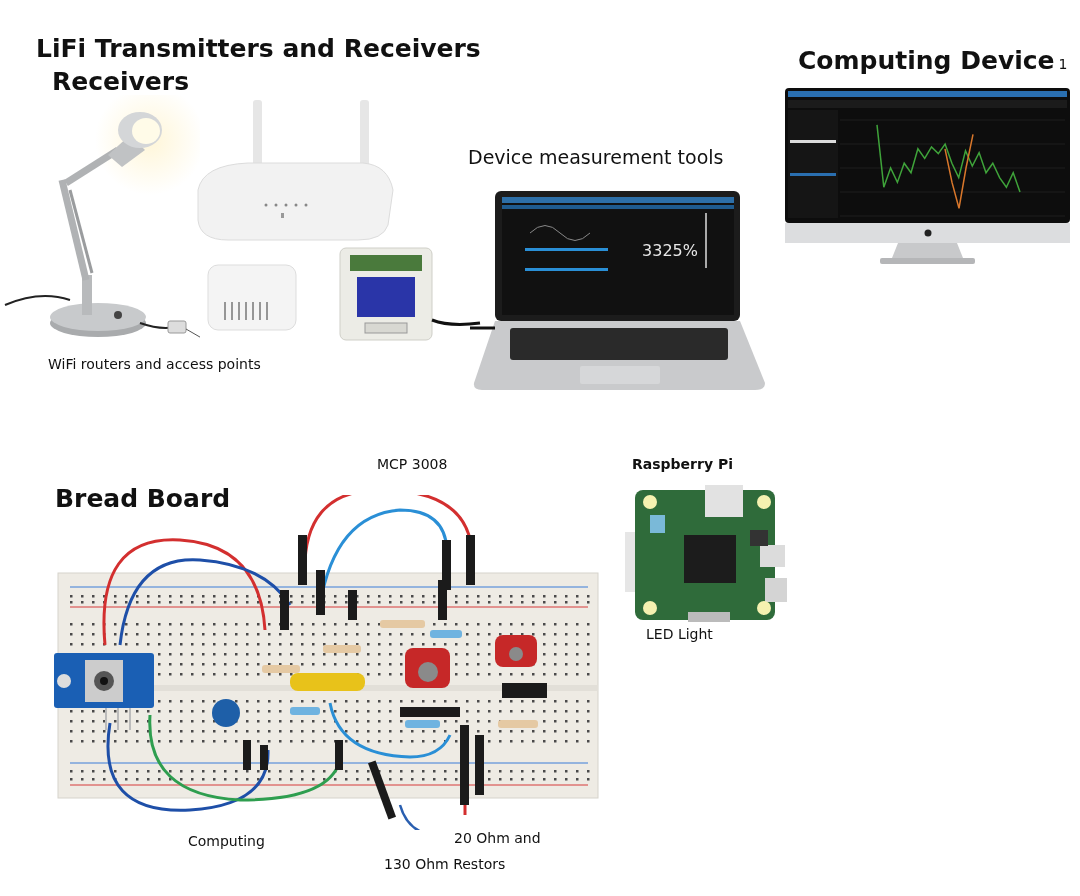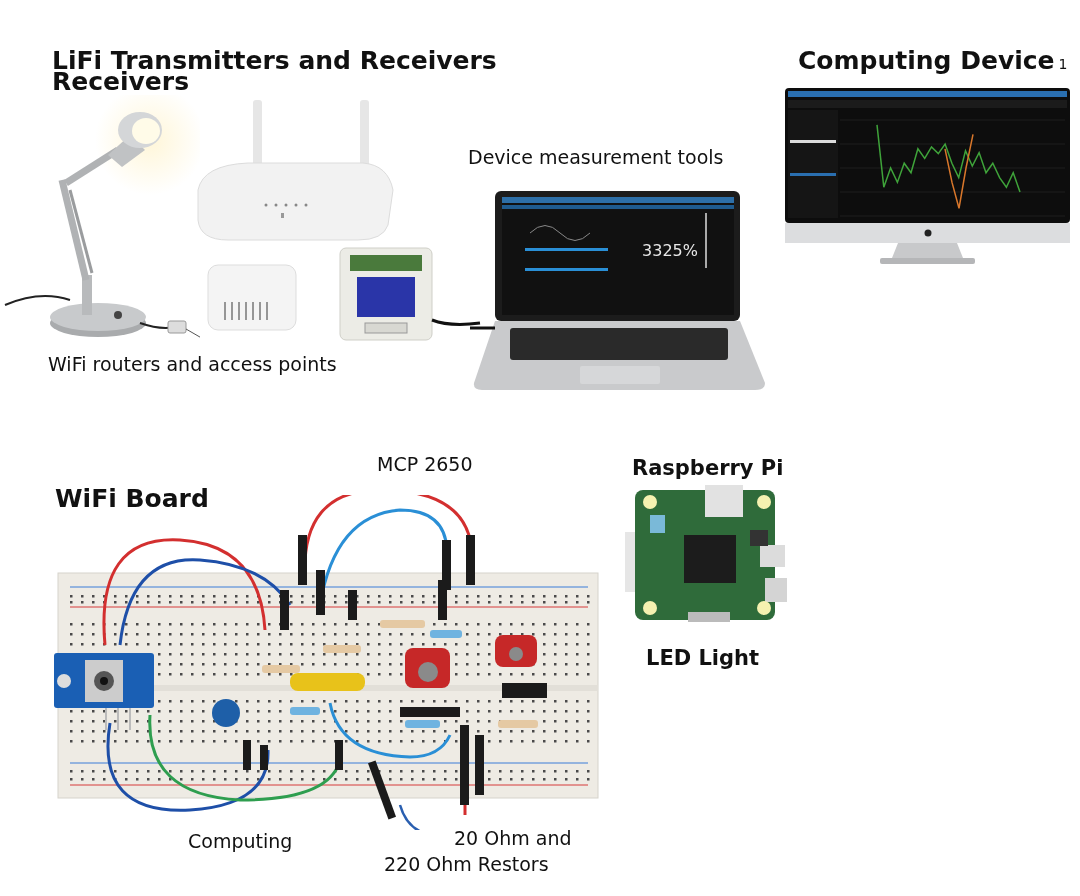--- a/index.html
+++ b/index.html
@@ -1,27 +1,27 @@
 <!DOCTYPE html>
 <html><head>
 <meta charset="utf-8">
 <style>
   html, body { margin: 0; padding: 0; }
   body { width: 1080px; height: 896px; background: #ffffff; position: relative; overflow: hidden; font-family: "Liberation Sans", sans-serif; }
   .label { position: absolute; color: #111; font-family: "DejaVu Sans", sans-serif; white-space: nowrap; }
   .title { font-weight: bold; font-size: 25px; line-height: 29px; }
-  .caption { font-size: 19px; line-height: 25px; }
-  .bold-cap { font-weight: bold; font-size: 21px; }
+  .caption { font-size: 14px; line-height: 25px; }
+  .bold-cap { font-weight: bold; font-size: 14px; }
   .obj { position: absolute; }
   svg { display: block; }
 </style>
 </head>
 <body>
 
-<div class="label title" style="left:52px;top:34px;margin-top:12px;">LiFi Transmitters and Receivers</div>
+<div class="label title" style="left:36px;top:34px;">LiFi Transmitters and Receivers</div>
 <div class="label title" style="left:52px;top:67px;">Receivers</div>
 
 <div class="obj" style="left:0px;top:95px;">
 <svg width="200" height="250" viewBox="0 0 200 250">
   <defs>
     <radialGradient id="glow" cx="0.5" cy="0.5" r="0.5">
       <stop offset="0" stop-color="#fff6d8" stop-opacity="1"></stop>
       <stop offset="1" stop-color="#fff6d8" stop-opacity="0"></stop>
     </radialGradient>
   </defs>
@@ -123,22 +123,22 @@
         <polyline points="92.0,36.8 98.8,99.2 105.6,80.0 112.4,94.4 119.2,75.2 126.0,84.8 132.9,60.8 139.7,70.4 146.5,58.9 153.3,65.6 160.1,56.0 166.9,75.2 173.7,89.6 180.5,62.7 187.3,78.1 194.1,64.6 201.0,84.8 207.8,75.2 214.6,89.6 221.4,99.2 228.2,84.8 235.0,104.0" fill="none" stroke="#3fa33a" stroke-width="1.5"></polyline>
         <polyline points="160.0,60.8 167.0,94.4 174.0,120.3 181.0,80.0 188.0,46.4" fill="none" stroke="#d9772b" stroke-width="1.5"></polyline>
       </g>
   <rect x="0" y="135" width="285" height="20" fill="#dcdddf"></rect>
   <circle cx="143" cy="145" r="3.5" fill="#222"></circle>
   <path d="M113 155 L172 155 L178 170 L107 170 Z" fill="#c8c9cb"></path>
   <rect x="95" y="170" width="95" height="6" rx="2" fill="#b5b6b8"></rect>
 </svg>
 </div>
 
-<div class="label title" style="left:55px;top:484px;">WiFi Board</div>
-<div class="label caption" style="left:377px;top:452px;">MCP 2650</div>
+<div class="label title" style="left:55px;top:484px;">Bread Board</div>
+<div class="label caption" style="left:377px;top:452px;">MCP 3008</div>
 
 <div class="obj" style="left:40px;top:495px;">
 <svg width="580" height="335" viewBox="0 0 580 335">
 
   <rect x="18" y="78" width="540" height="225" fill="#eeebe4" stroke="#d6d3cc"></rect>
   <line x1="30" y1="92" x2="548" y2="92" stroke="#3b7dd8" stroke-width="1"></line>
   <line x1="30" y1="112" x2="548" y2="112" stroke="#d63b3b" stroke-width="1"></line>
   <line x1="30" y1="268" x2="548" y2="268" stroke="#3b7dd8" stroke-width="1"></line>
   <line x1="30" y1="290" x2="548" y2="290" stroke="#d63b3b" stroke-width="1"></line>
   <rect x="18" y="190" width="540" height="6" fill="#e2dfd8"></rect>
@@ -922,33 +922,33 @@
   <rect x="455" y="140" width="42" height="32" rx="8" fill="#c62828"></rect>
   <circle cx="476" cy="159" r="7" fill="#8a8a8a"></circle>
 
   <rect x="462" y="188" width="45" height="15" fill="#1b1b1b"></rect>
   <rect x="360" y="212" width="60" height="10" fill="#1b1b1b"></rect>
 </svg>
 </div>
 
 <div class="label caption" style="left:188px;top:829px;">Computing</div>
 <div class="label caption" style="left:454px;top:826px;text-align:right;">20 Ohm and</div>
-<div class="label caption" style="left:384px;top:852px;">220 Ohm Restors</div>
+<div class="label caption" style="left:384px;top:852px;">130 Ohm Restors</div>
 
 <div class="label bold-cap" style="left:632px;top:456px;">Raspberry Pi</div>
 <div class="obj" style="left:620px;top:480px;">
 <svg width="170" height="145" viewBox="0 0 170 145">
   <rect x="5" y="52" width="18" height="60" fill="#e6e6e6"></rect>
   <rect x="15" y="10" width="140" height="130" rx="8" fill="#2f6b3a"></rect>
   <rect x="85" y="5" width="38" height="32" fill="#e2e2e2"></rect>
   <rect x="140" y="65" width="25" height="22" fill="#dcdcdc"></rect>
   <rect x="145" y="98" width="22" height="24" fill="#d4d4d4"></rect>
   <rect x="30" y="35" width="15" height="18" fill="#7ab9d8"></rect>
   <rect x="64" y="55" width="52" height="48" fill="#1c1c1c"></rect>
   <rect x="130" y="50" width="18" height="16" fill="#333"></rect>
   <rect x="68" y="132" width="42" height="10" fill="#bbb"></rect>
   <circle cx="30" cy="22" r="7" fill="#f5f1b0"></circle>
   <circle cx="144" cy="22" r="7" fill="#f5f1b0"></circle>
   <circle cx="30" cy="128" r="7" fill="#f5f1b0"></circle>
   <circle cx="144" cy="128" r="7" fill="#f5f1b0"></circle>
 </svg>
 </div>
-<div class="label bold-cap" style="left:646px;top:646px;font-weight:bold;">LED Light</div>
+<div class="label bold-cap" style="left:646px;top:626px;font-weight:normal;">LED Light</div>
 
 </body></html>

